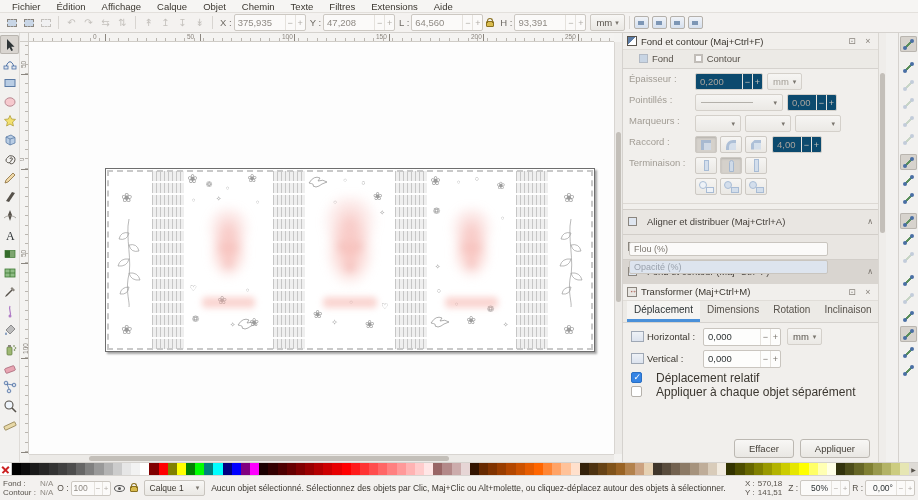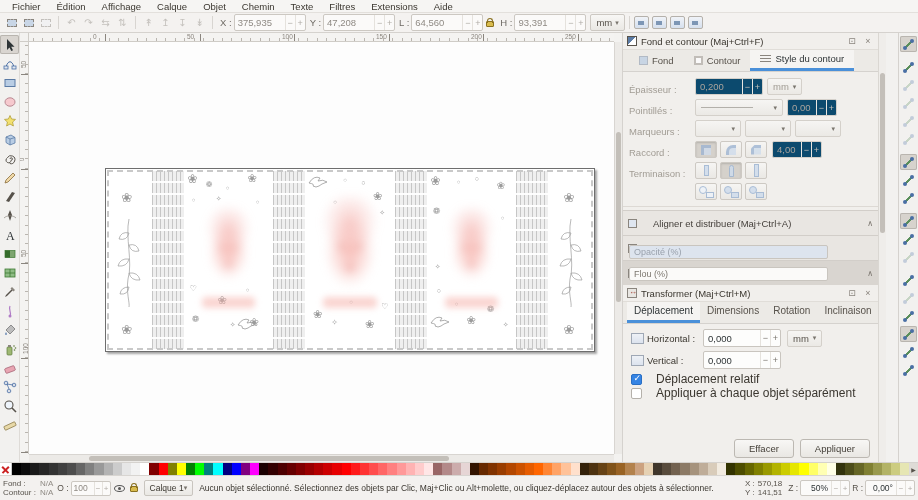--- a/index.html
+++ b/index.html
@@ -62,21 +62,21 @@
 .p-ico.tr{background:#e8e6e2;border:1px solid #8a857e;position:relative}
 .p-ico.tr::after{content:"↔";position:absolute;left:1px;top:-2px;font-size:8px;color:#a5483a}
 .fs-tabs{display:flex;background:#eceae6;border-bottom:1px solid #d5d2ce;flex:none;padding-left:6px}
 .fs-tab{display:flex;align-items:center;gap:4px;padding:3px 10px 4px;font-size:9.5px;color:#57524b}
 .fs-tab.active{border-bottom:3px solid #4a90d9;background:#f5f4f2;color:#2e3436}
 .ti{width:9px;height:9px;flex:none}
 .ti.fill{background:#b9cde4;border:1px solid #9aa7b8;opacity:.7}
 .ti.stroke{background:#fff;border:2px solid #b7b3ad;opacity:.8}
 .ti.style{background:repeating-linear-gradient(to bottom,#8a857e 0 1px,transparent 1px 3px);height:8px;width:11px}
 .fs-body{flex:1;display:flex;flex-direction:column;padding:4px 6px 0;min-height:0}
-.frow{display:flex;align-items:flex-end;margin-bottom:2px;height:19px;flex:none}
+.frow{display:flex;align-items:flex-start;margin-bottom:2px;height:19px;flex:none}
 .frow .lbl{width:66px;font-size:9.5px;color:#a19c94;flex:none}
 .dim-box{display:flex;align-items:center;height:17px;background:#0c4a6e;border:1px solid #d4d0ca;border-radius:2px;overflow:hidden}
 .dim-box .v{padding:0 4px;color:#aaa49d;font-size:9.5px}
 .dim-box .spin{color:#c6c2bb;border-left:1px solid #e8e5e0}
 .dim-dd{height:17px;border:1px solid #d4d0ca;border-radius:2px;background:linear-gradient(#f6f5f3,#ebe9e5);display:flex;align-items:center;gap:4px;padding:0 5px;color:#a19c94;font-size:9.5px}
 .dashline{width:52px;height:1px;background:#8a857e;opacity:.6}
 .sqbtn{width:22px;height:17px;border:1px solid #cdc9c3;border-radius:2px;background:linear-gradient(#f6f5f3,#eae8e4);display:flex;align-items:center;justify-content:center;margin-right:3px}
 .sqbtn.pressed{background:#d5d1cb;box-shadow:inset 0 1px 2px rgba(0,0,0,.15)}
 .jg{width:10px;height:10px;background:#cfdcec;border-left:3px solid #9db4d2;border-top:3px solid #9db4d2;opacity:.8}
 .jg.round{border-top-left-radius:7px}
@@ -91,21 +91,21 @@
 .divider{height:1px;background:#ddd9d4;margin:4px -6px;flex:none}
 .blend-row{display:flex;align-items:center;justify-content:flex-end;gap:6px;height:22px;flex:none}
 .blend-row .lbl{font-size:9.5px;color:#7c776f}
 .blend-dd{width:96px;height:18px;border:1px solid #c9c5bf;border-radius:2px;background:linear-gradient(#f8f7f5,#ebe9e5);display:flex;align-items:center;justify-content:space-between;padding:0 6px;font-size:9.5px;color:#57524b}
 .slider-row{display:flex;align-items:center;height:16px;margin-top:2px;flex:none}
 .slider{flex:1;height:14px;border:1px solid #c9c5bf;border-radius:2px;background:#fbfaf9;font-size:9px;color:#7c776f;display:flex;align-items:center;padding:0 4px;position:relative;overflow:hidden}
 .slider.full{background:#dde4ee;color:#9aa2ad}
 .slider-row .val{width:26px;text-align:right;font-size:9px;color:#8f8a84;padding-right:2px}
 .slider-row .spin{border:none;width:9px;color:#b0aca6}
 
-.section{height:17px;display:flex;align-items:center;gap:16px;background:#e9e6e2;border-top:1px solid #d2cec9;padding:12px 5px;flex:none}
+.section{height:17px;display:flex;align-items:center;gap:10px;background:#e9e6e2;border-top:1px solid #d2cec9;padding:12px 5px;flex:none}
 .section.hl{background:#d9d5d0}
 .section .t{flex:1;font-size:9.5px;color:#443f3a;white-space:nowrap;overflow:hidden}
 .section .chev{color:#7a756e;font-size:8px}
 .s-ico{width:9px;height:9px;border:1px solid #8a857e;background:#dfe6f0;flex:none}
 
 .tr-tabs{display:flex;background:#eceae6;border-bottom:1px solid #d5d2ce;flex:none;padding-left:4px}
 .tr-tab{padding:3px 7px 4px;font-size:10px;color:#57524b;white-space:nowrap}
 .tr-tab.active{border-bottom:3px solid #4a90d9;background:#f5f4f2;color:#2e3436}
 .tr-body{padding:4px 8px 0;display:flex;flex-direction:column;flex:1;min-height:0}
 .trow{display:flex;align-items:center;height:20px;margin-bottom:2px;flex:none}
@@ -141,21 +141,21 @@
 
 .statusbar{position:absolute;top:475px;left:0;right:0;height:25px;background:#f3f1ef;border-top:1px solid #d8d5d1;display:flex;align-items:center;padding:0 3px;font-size:8.5px;color:#57524b}
 .fs-ind{display:grid;grid-template-columns:auto auto;column-gap:4px;line-height:1.15;font-size:8px}
 .fs-ind .k{color:#57524b}.fs-ind .v{color:#8f8a84}
 .o-fld{display:flex;align-items:center;margin-left:4px}
 .o-box{display:flex;align-items:center;height:15px;background:#fbfaf9;border:1px solid #ccc8c2;border-radius:2px;margin-left:2px}
 .o-box .v{width:22px;padding:0 2px;color:#8f8a84}
 .o-box .spin{width:8px;font-size:8px}
 .eye{width:11px;height:7px;border:1px solid #555;border-radius:50%;position:relative;margin:0 3px}
 .eye::after{content:"";position:absolute;inset:1px 3px;background:#555;border-radius:50%}
-.layer-btn{height:16px;border:1px solid #c9c5bf;border-radius:2px;background:linear-gradient(#f8f7f5,#eae8e4);display:flex;align-items:center;gap:0;padding:0 5px;margin:0 4px;color:#3a362f;font-size:8.5px;white-space:nowrap}
+.layer-btn{height:16px;border:1px solid #c9c5bf;border-radius:2px;background:linear-gradient(#f8f7f5,#eae8e4);display:flex;align-items:center;gap:12px;padding:0 5px;margin:0 4px;color:#3a362f;font-size:8.5px;white-space:nowrap}
 .msg{flex:1;white-space:nowrap;overflow:hidden;color:#3a362f;font-size:8.5px;padding-left:2px}
 .xy{display:grid;grid-template-columns:auto auto;column-gap:3px;line-height:1.15;font-size:8px;text-align:right;margin:0 4px}
 .zr{display:flex;align-items:center;gap:2px;margin-left:2px}
 .zr .zbox{display:flex;align-items:center;height:16px;background:#fbfaf9;border:1px solid #ccc8c2;border-radius:2px}
 .zr .zbox .v{width:30px;text-align:right;padding:0 3px;color:#2e3436;font-size:8.5px}
 .zr .zbox .spin{width:9px;font-size:8px}
 svg{display:block}
 </style>
 </head>
 <body>
@@ -511,24 +511,20 @@
       </div>
       <div class="fs-tabs" id="fs-tabs">
           <span class="fs-tab">
             <span class="ti fill"></span>
             <span>Fond</span>
           </span>
           <span class="fs-tab">
             <span class="ti stroke"></span>
             <span>Contour</span>
           </span>
-          <span class="fs-tab active">
-            <span class="ti style"></span>
-            <span>Style du contour</span>
-          </span>
         </div>
       <div class="fs-body">
         <div class="frow">
           <span class="lbl">Épaisseur :</span>
           <span class="dim-box">
               <span class="v" style="width:46px">0,200</span>
               <span class="spin">−</span>
               <span class="spin">+</span>
             </span>
           <span class="dim-dd" style="margin-left:4px">
@@ -612,33 +608,33 @@
         <div style="flex:1"></div>
         <div class="divider"></div>
         <div class="blend-row">
           <span class="lbl">Mode de fondu :</span>
           <span class="blend-dd">
               <span>Normal</span>
               <span class="caret">▾</span>
             </span>
         </div>
         <div class="divider"></div>
+        <div class="slider-row">
+          <span class="slider">
+              <span>Flou (%)</span>
+            </span>
+          <span class="val">0,0</span>
+          <span class="spin">−</span>
+            <span class="spin">+</span>
+        </div>
         <div class="slider-row" style="margin-bottom:4px">
           <span class="slider full">
               <span>Opacité (%)</span>
             </span>
           <span class="val">100,0</span>
-          <span class="spin">−</span>
-            <span class="spin">+</span>
-        </div>
-        <div class="slider-row">
-          <span class="slider">
-              <span>Flou (%)</span>
-            </span>
-          <span class="val">0,0</span>
           <span class="spin">−</span>
             <span class="spin">+</span>
         </div>
       </div>
 
       <div id="sections">
           <div class="section">
             <span class="s-ico"></span>
             <span class="t">Aligner et distribuer (Maj+Ctrl+A)</span>
             <span class="chev">∧</span>

